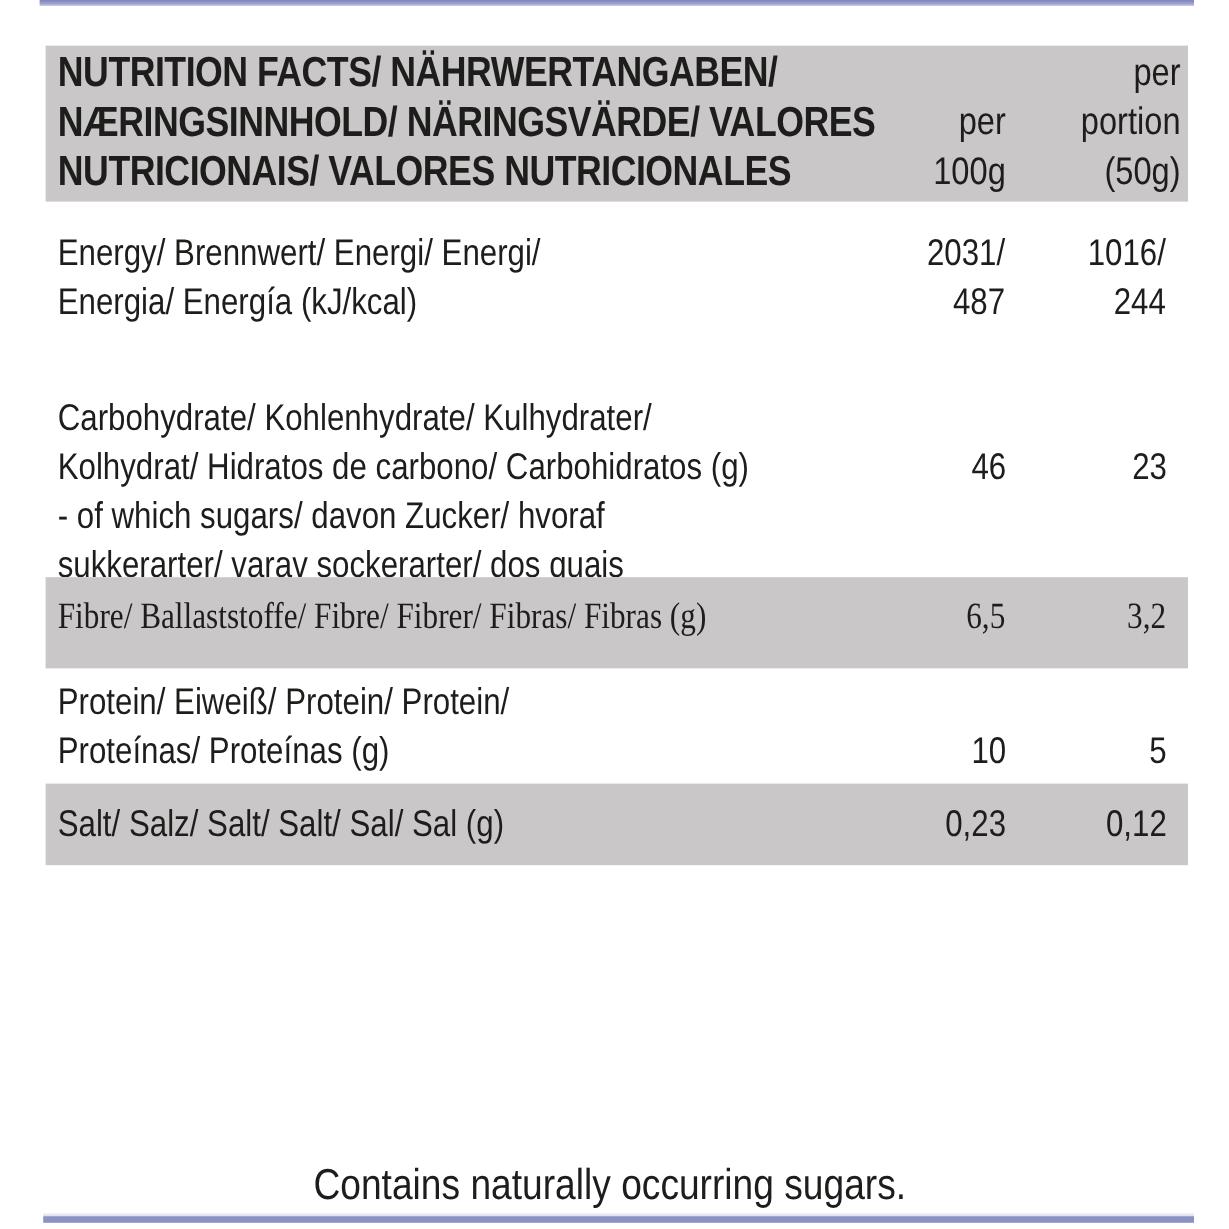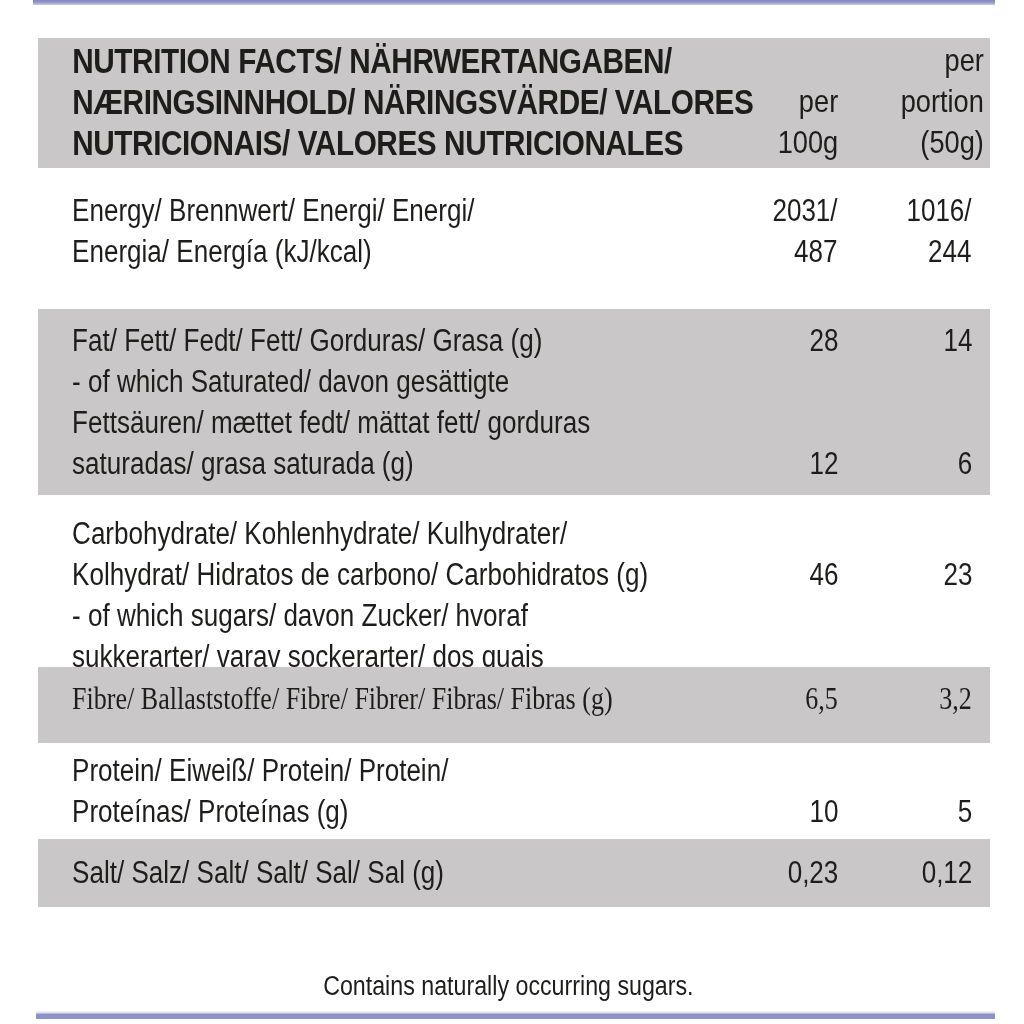--- a/index.html
+++ b/index.html
@@ -11,21 +11,21 @@
   .bar-top{
     position:absolute;left:33px;top:0;width:962px;height:5px;
     background:linear-gradient(180deg,#7e83bb 0%,#9b9fce 55%,#c9cbe5 100%);
   }
   .bar-bottom{
     position:absolute;left:36px;top:1011px;width:959px;height:8px;
     background:linear-gradient(180deg,#f1f1f7 0px,#dfe1f0 2px,#8d92c4 3px,#8d92c4 100%);
   }
   
   .panel{position:absolute;left:38px;top:38px;width:952px;}
-  .row{position:relative;box-sizing:border-box;font-size:31px;line-height:41px;padding-left:24px;}
+  .row{position:relative;box-sizing:border-box;font-size:31px;line-height:41px;}
   .gray{background:#c9c7c7;}
   .label{
     white-space:pre-line;padding-left:12px;width:1128px;
     transform:scaleX(0.84);transform-origin:0 0;
   }
   .val{
     position:absolute;white-space:pre-line;text-align:right;
     transform:scaleX(0.84);transform-origin:100% 0;
   }
   .c1{right:152px;}
@@ -38,21 +38,21 @@
   .r-energy{height:141px;padding-top:22px;}
   .r-fat{height:186px;padding-top:11px;}
   .r-carb{height:172px;padding-top:18px;}
   .r-fibre{height:76px;padding-top:11px;font-family:Liberation Serif, serif;}
   .r-protein{height:84px;padding-top:7px;}
   .r-salt{height:68px;padding-top:13px;margin-top:12px;}
   .t2{top:2px;}  .t11{top:11px;} .t13{top:13px;}
   .t22{top:22px;}.t43{top:43px;}.t48{top:48px;} .t59{top:59px;}
   .t134{top:134px;} .t182{top:182px;}
   
-  .note{position:absolute;left:0;top:966px;width:1016px;text-align:center;font-size:27px;line-height:41px;}
+  .note{position:absolute;left:0;top:966px;width:1016px;text-align:center;font-size:36px;line-height:41px;}
   .note-inner{display:inline-block;white-space:pre-line;transform:scaleX(0.86);transform-origin:50% 0;}
 </style>
 </head>
 <body>
 
 <div class="canvas">
 
   <div class="bar-top"></div>
 
   <div class="panel">
@@ -70,30 +70,20 @@
 
     <div class="row r-energy">
       <div class="label">Energy/ Brennwert/ Energi/ Energi/
 Energia/ Energía (kJ/kcal)</div>
       <div class="val c1 t22">2031/
 487</div>
       <div class="val c2 t22">1016/
 244</div>
     </div>
 
-    <div class="row gray r-fat">
-      <div class="label">Fat/ Fett/ Fedt/ Fett/ Gorduras/ Grasa (g)
-- of which Saturated/ davon gesättigte
-Fettsäuren/ mættet fedt/ mättat fett/ gorduras
-saturadas/ grasa saturada (g)</div>
-      <div class="val c1 t11">28</div>
-      <div class="val c2 t11">14</div>
-      <div class="val c1 t134">12</div>
-      <div class="val c2 t134">6</div>
-    </div>
 
     <div class="row r-carb">
       <div class="label">Carbohydrate/ Kohlenhydrate/ Kulhydrater/
 Kolhydrat/ Hidratos de carbono/ Carbohidratos (g)
 - of which sugars/ davon Zucker/ hvoraf
 sukkerarter/ varav sockerarter/ dos quais
 açúcares/ de los cuales azúcares (g)</div>
       <div class="val c1 t59">46</div>
       <div class="val c2 t59">23</div>
       <div class="val c1 t182">18</div>

